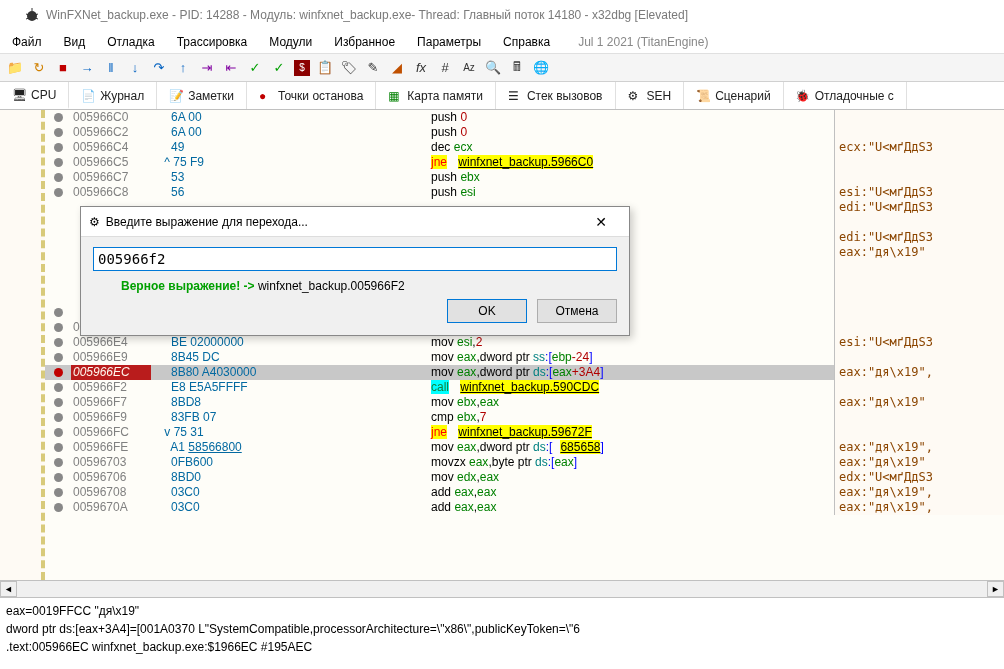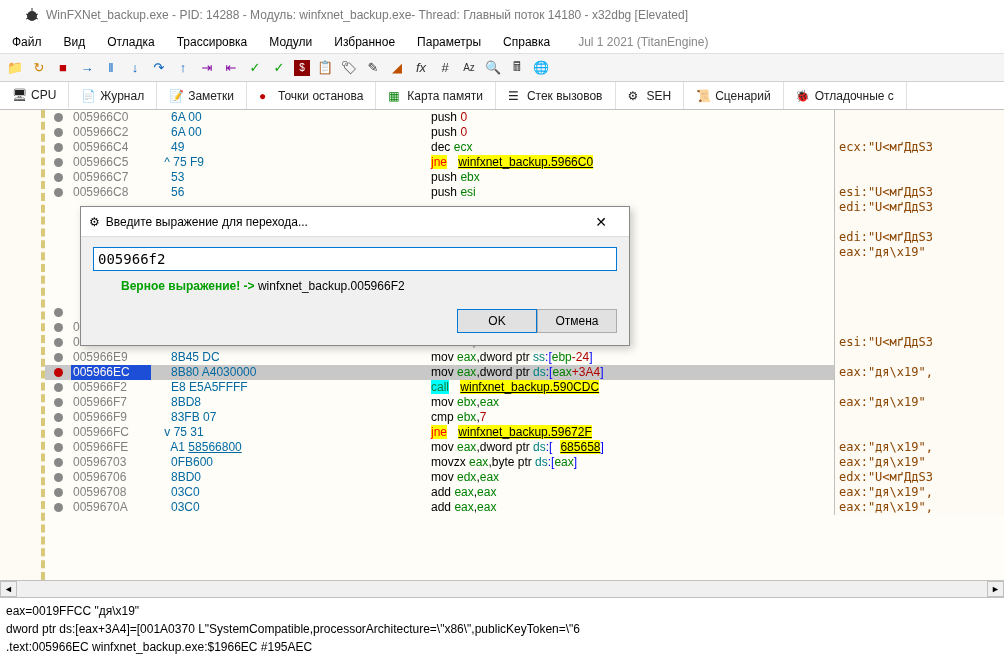--- a/index.html
+++ b/index.html
@@ -14,21 +14,21 @@
 .tabbar { background: #fff; height: 28px; display: flex; align-items: stretch; border-bottom: 1px solid #c0c0c0; }
 .tabbar .tab { display: flex; align-items: center; gap: 5px; padding: 0 12px; border-right: 1px solid #e0e0e0; cursor: default; color: #222; }
 .tabbar .tab.active { background: #fff; border-bottom: 2px solid #fff; font-weight: normal; }
 .tabbar .tab .ti { width: 14px; height: 14px; }
 .main { display: flex; height: 470px; }
 .gutter { width: 45px; background: #fefaf4; border-right: 4px dashed #d8ca7a; position: relative; }
 .disasm { flex: 1; background: #fefdf8; position: relative; font-family: Consolas, monospace; font-size: 14px; line-height: 15px; overflow: hidden; }
 .disasm-row { display: flex; height: 15px; white-space: pre; }
 .disasm-row.hl { background: #c8c8c8; }
 .addr { width: 80px; color: #808080; padding-left: 2px; }
-.addr.red { background: #1d4ed8; color: #fff8ee; }
+.addr.red { background: #b91c1c; color: #fff8ee; font-style: italic; }
 .bytes { width: 280px; color: #0369a1; }
 .instr { flex: 1; color: #000; }
 .instr .mn { color: #000000; }
 .instr .reg { color: #008000; }
 .instr .num { color: #b00000; }
 .instr .seg { background: #ff0000; color: #fff; }
 .instr .brk { color: #0000ff; }
 .instr .call { background: #00ffff; color: #15803d; }
 .instr .jne { background: #ffff00; color: #ff0000; }
 .instr .tgt { background: #ffff00; color: #000; text-decoration: underline; margin-left: 8px; }
@@ -42,21 +42,21 @@
 .info-pane { background: #fff; border-top: 1px solid #c0c0c0; padding: 4px 6px; font-family: Consolas, monospace; font-size: 14px; line-height: 18px; height: 92px; }
 .dialog { position: absolute; left: 80px; top: 206px; width: 550px; background: #f0f0f0; border: 1px solid #888; box-shadow: 3px 3px 8px rgba(0,0,0,0.2); z-index: 100; }
 .dialog .dlg-title { background: #fff; height: 30px; display: flex; align-items: center; padding: 0 8px; font-size: 12px; color: #000; border-bottom: 1px solid #ddd; }
 .dialog .dlg-title .close { margin-left: auto; width: 40px; text-align: center; font-size: 14px; }
 .dialog .dlg-body { padding: 10px 12px 12px; }
 .dialog input { width: 100%; height: 24px; border: 1px solid #0078d7; padding: 2px 4px; font-family: Consolas, monospace; font-size: 14px; background: #fff; }
 .dialog .feedback { margin-top: 8px; font-size: 12px; padding-left: 28px; }
 .dialog .feedback .ok { color: #00a000; font-weight: bold; }
 .dialog .feedback .arrow { color: #00a000; font-weight: bold; }
 .dialog .feedback .res { color: #000; }
-.dialog .dlg-btns { display: flex; justify-content: flex-end; gap: 0; margin-top: 16px; }
+.dialog .dlg-btns { display: flex; justify-content: flex-end; gap: 10px; margin-top: 6px; }
 .dialog .dlg-btns button { width: 80px; height: 24px; background: #e1e1e1; border: 1px solid #adadad; }
 .dialog .dlg-btns button.primary { border: 1px solid #0078d7; }
 </style>
 </head>
 <body>
 
 <div class="titlebar">
   <svg class="bug" viewBox="0 0 16 16">
       <circle cx="8" cy="9" r="5" fill="#333"></circle>
       <line x1="8" y1="1" x2="8" y2="4" stroke="#333"></line>

